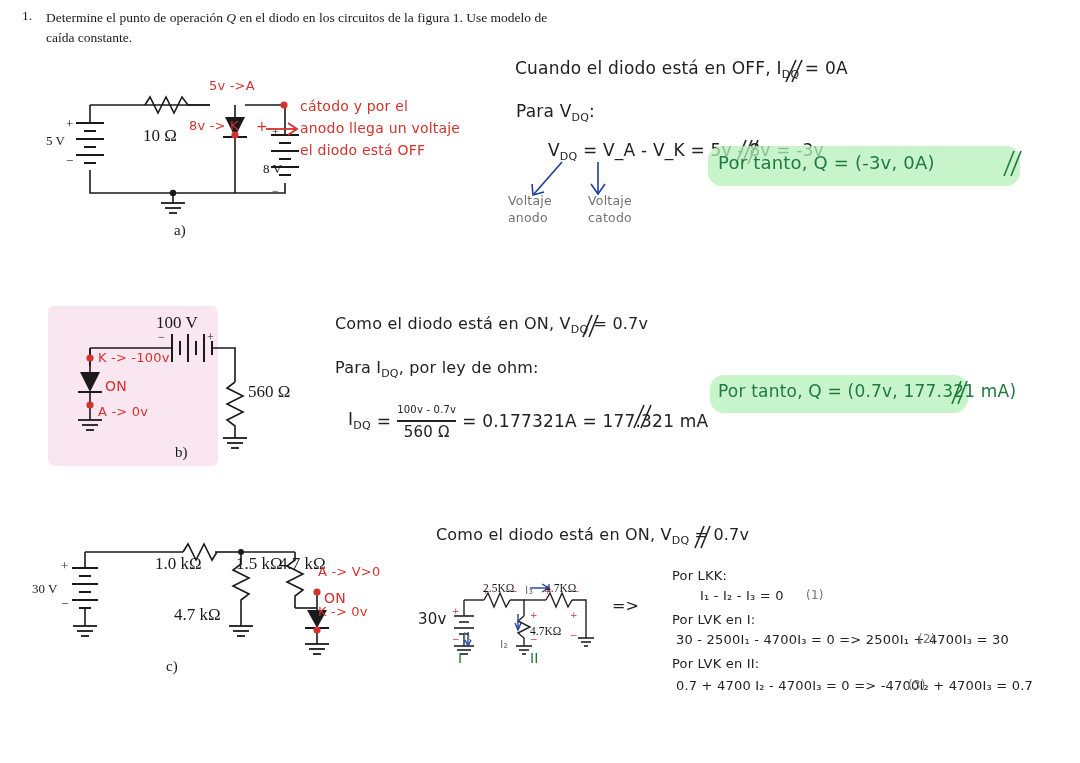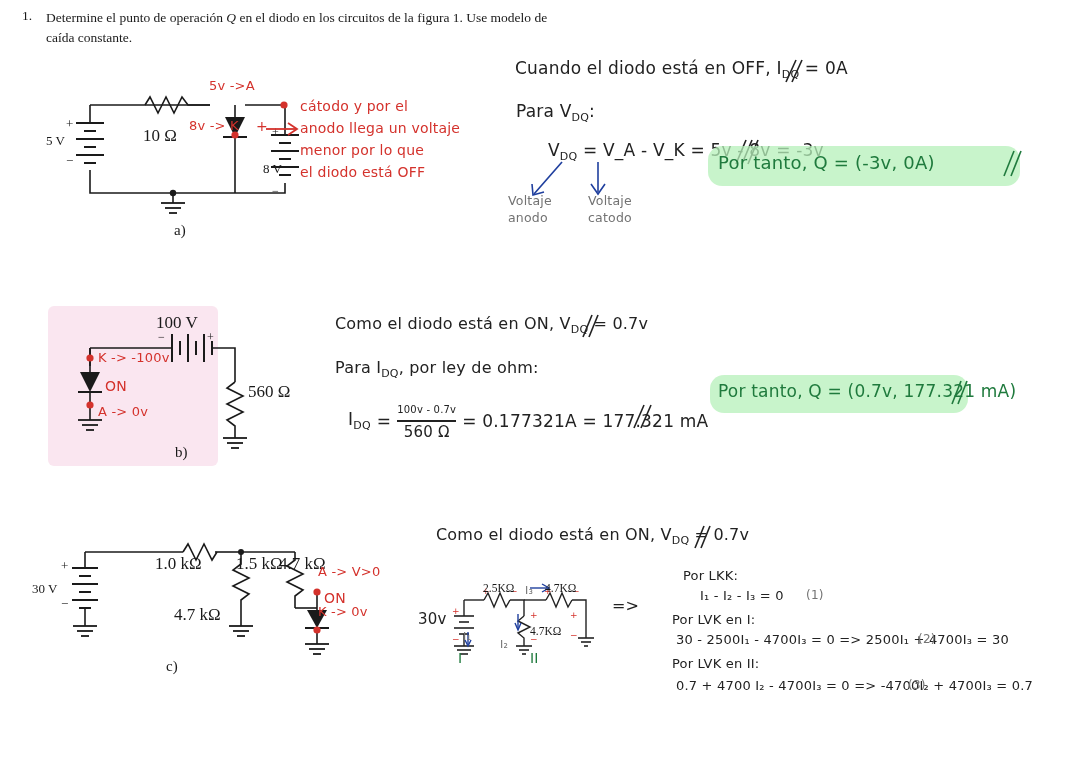--- a/index.html
+++ b/index.html
@@ -110,21 +110,20 @@
   <div class="hw hw-red" style="position:absolute;left:256px;top:118px;font-size:14px;">+</div>
 
   <svg class="abs" style="left:262px;top:118px;" width="46" height="22">
     <line x1="4" y1="11" x2="34" y2="11" stroke="#d4322c" stroke-width="1.8"></line>
     <polyline points="26,5 35,11 26,17" fill="none" stroke="#d4322c" stroke-width="1.8"></polyline>
   </svg>
 
   <div class="hw hw-red" style="position:absolute;left:300px;top:95px;font-size:14px;line-height:22px;">
     <div>cátodo  y por el</div>
     <div>anodo  llega un voltaje</div>
-    <div>menor  por lo que</div>
     <div>el diodo está OFF</div>
   </div>
 
   <div class="label-a abs" style="left:174px;top:222px;">a)</div>
 
   <div class="hw hw-dark" style="position:absolute;left:515px;top:58px;font-size:17px;">
     <span>Cuando el diodo está en OFF, I</span><sub style="font-size:11px;">DQ</sub><span> = 0A</span>
   </div>
   <svg class="abs" style="left:780px;top:58px;" width="26" height="26">
     <line x1="6" y1="24" x2="16" y2="2" stroke="#222" stroke-width="1.6"></line>
@@ -357,21 +356,21 @@
   <div class="hw hw-dark" style="position:absolute;left:612px;top:596px;font-size:16px;">=&gt;</div>
 
   <div class="hw hw-dark" style="position:absolute;left:436px;top:525px;font-size:16px;">
     <span>Como el diodo está en ON, V</span><sub style="font-size:11px;">DQ</sub><span> = 0.7v</span>
   </div>
   <svg class="abs" style="left:690px;top:523px;" width="26" height="28">
     <line x1="5" y1="25" x2="14" y2="3" stroke="#222" stroke-width="1.6"></line>
     <line x1="11" y1="25" x2="20" y2="3" stroke="#222" stroke-width="1.6"></line>
   </svg>
 
-  <div class="hw hw-dark" style="position:absolute;left:672px;top:568px;font-size:13px;margin-left:11px;">Por LKK:</div>
+  <div class="hw hw-dark" style="position:absolute;left:672px;top:568px;font-size:13px;">Por LKK:</div>
   <div class="hw hw-dark" style="position:absolute;left:700px;top:588px;font-size:13px;">I₁ - I₂ - I₃ = 0</div>
   <div class="hw hw-blue" style="position:absolute;left:806px;top:588px;font-size:12px;">(1)</div>
 
   <div class="hw hw-dark" style="position:absolute;left:672px;top:612px;font-size:13px;">Por LVK en I:</div>
   <div class="hw hw-dark" style="position:absolute;left:676px;top:632px;font-size:13px;">30 - 2500I₁ - 4700I₃ = 0 =&gt; 2500I₁ + 4700I₃ = 30</div>
   <div class="hw hw-blue" style="position:absolute;left:918px;top:632px;font-size:12px;">(2)</div>
 
   <div class="hw hw-dark" style="position:absolute;left:672px;top:656px;font-size:13px;">Por LVK en II:</div>
   <div class="hw hw-dark" style="position:absolute;left:676px;top:678px;font-size:13px;">0.7 + 4700 I₂ - 4700I₃ = 0 =&gt; -4700I₂ + 4700I₃ = 0.7</div>
   <div class="hw hw-blue" style="position:absolute;left:908px;top:678px;font-size:12px;">(3)</div>

